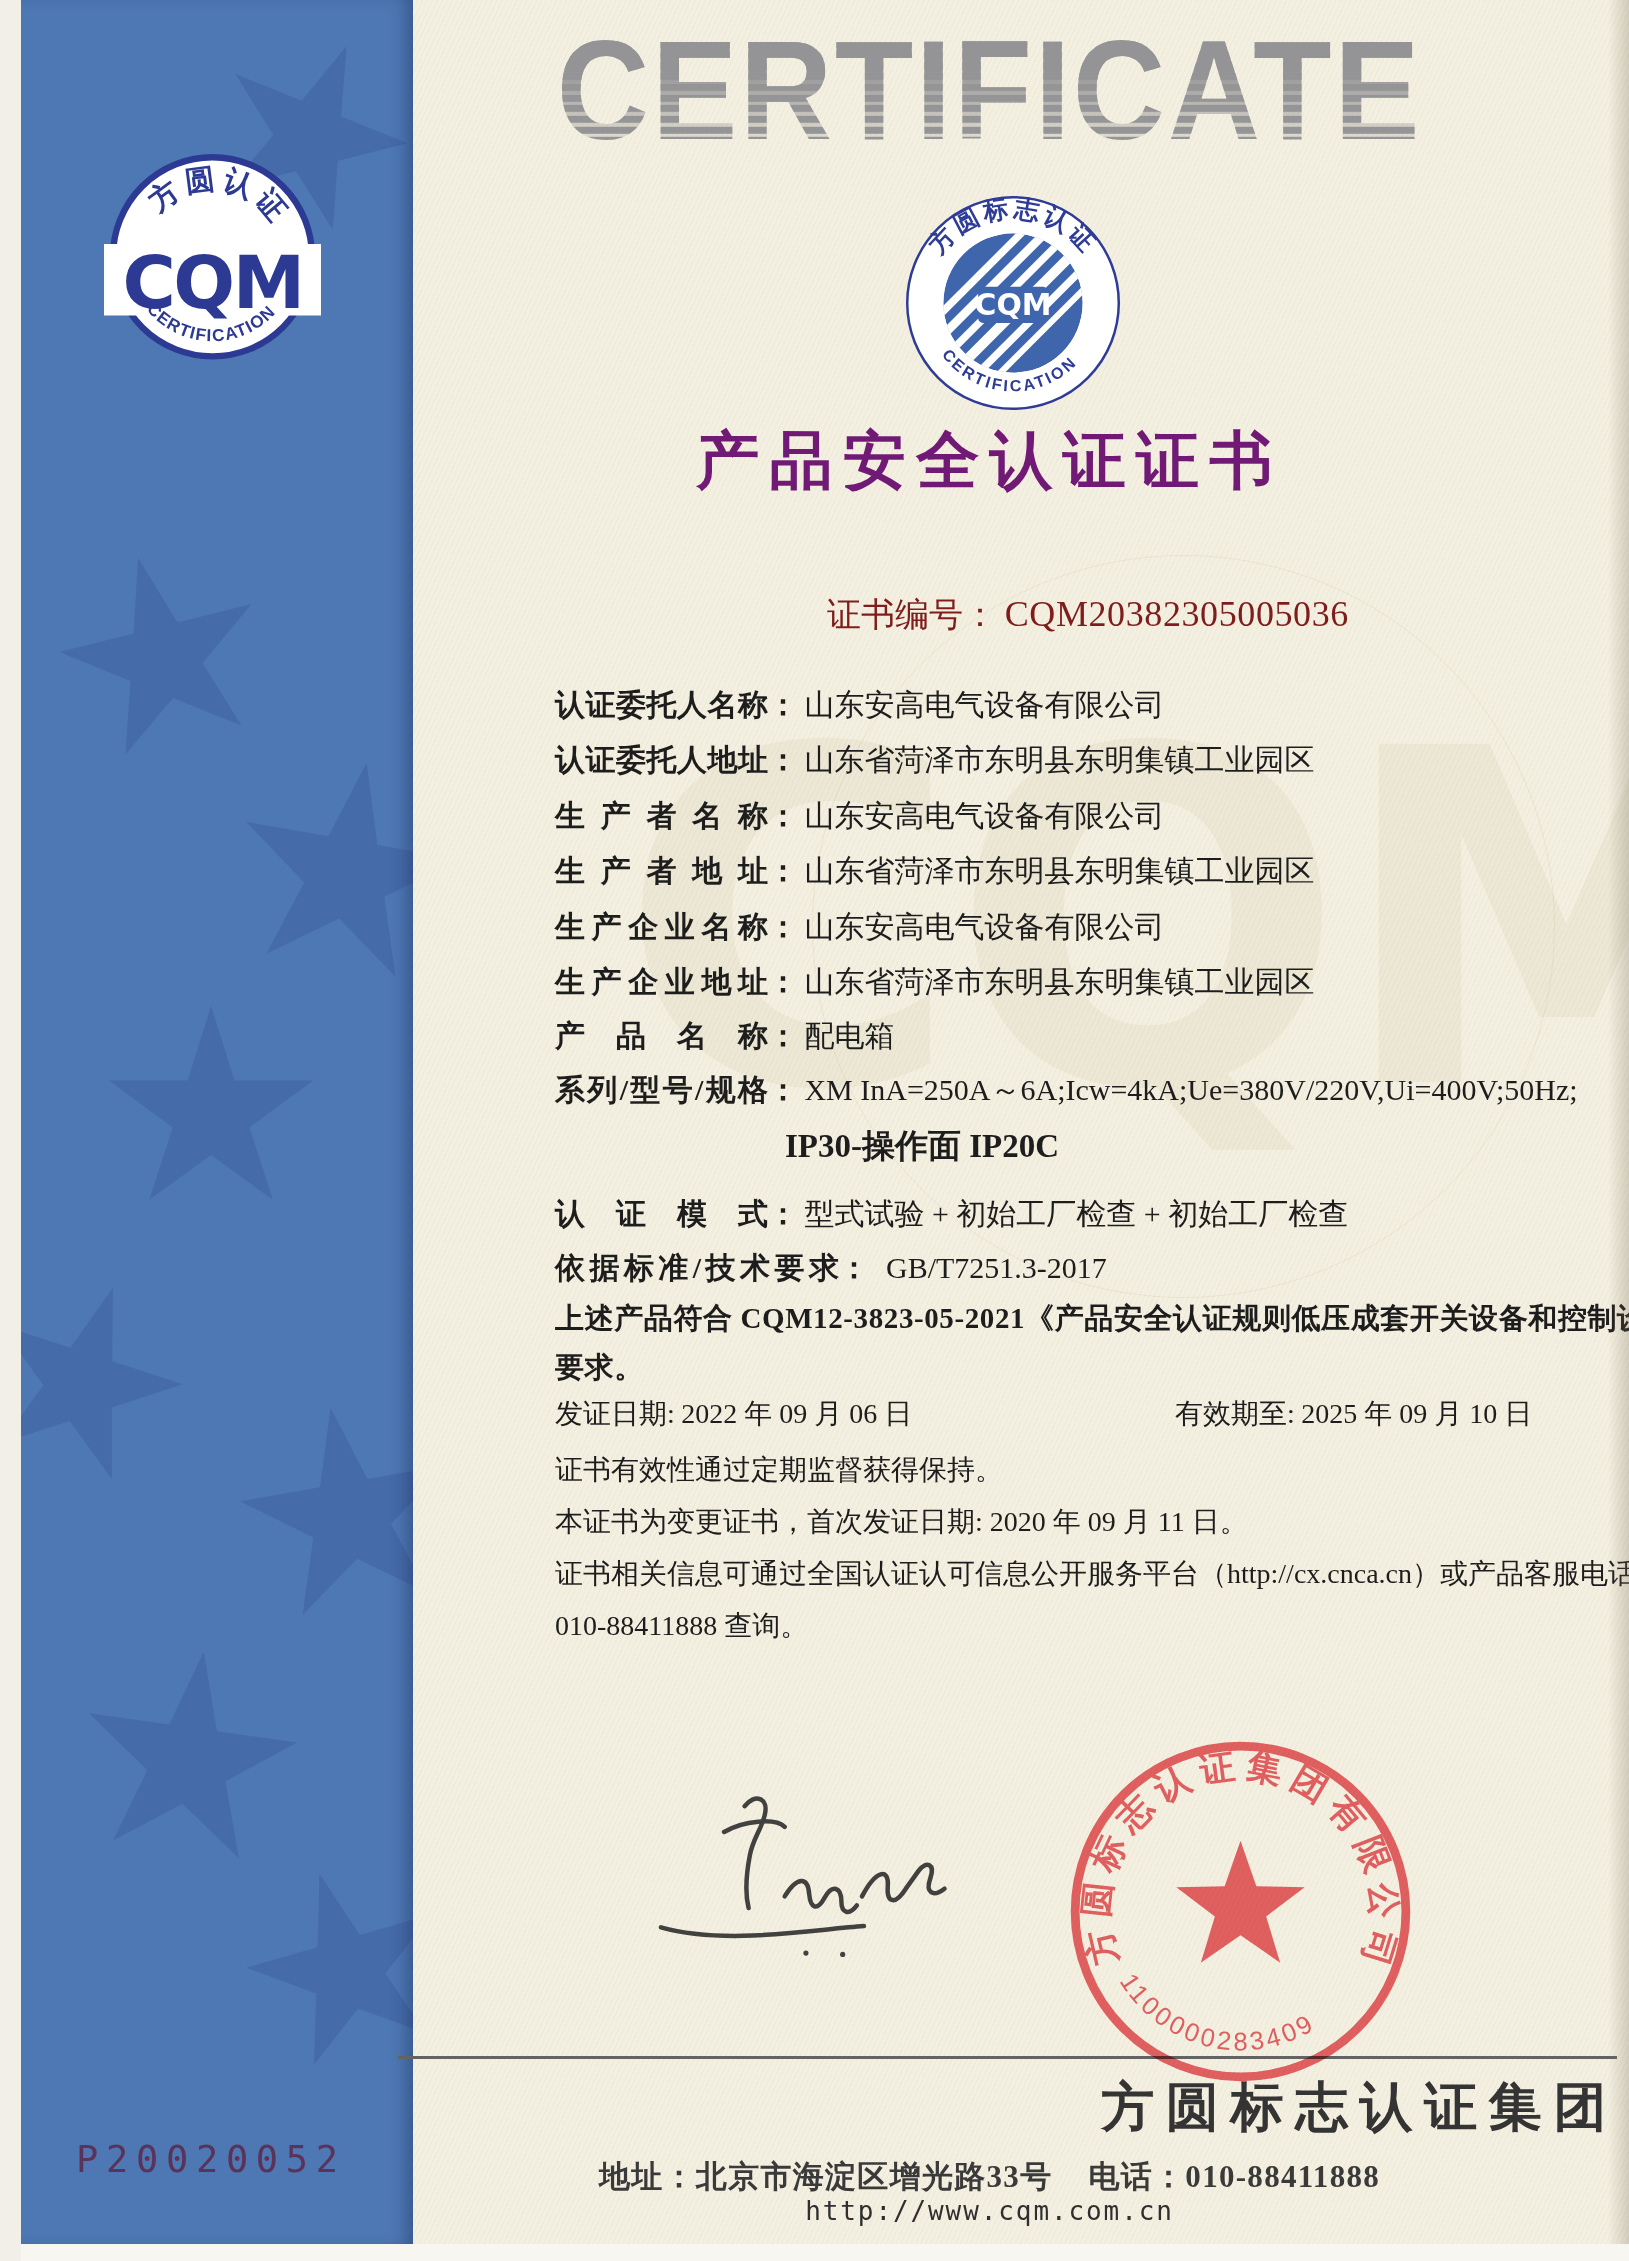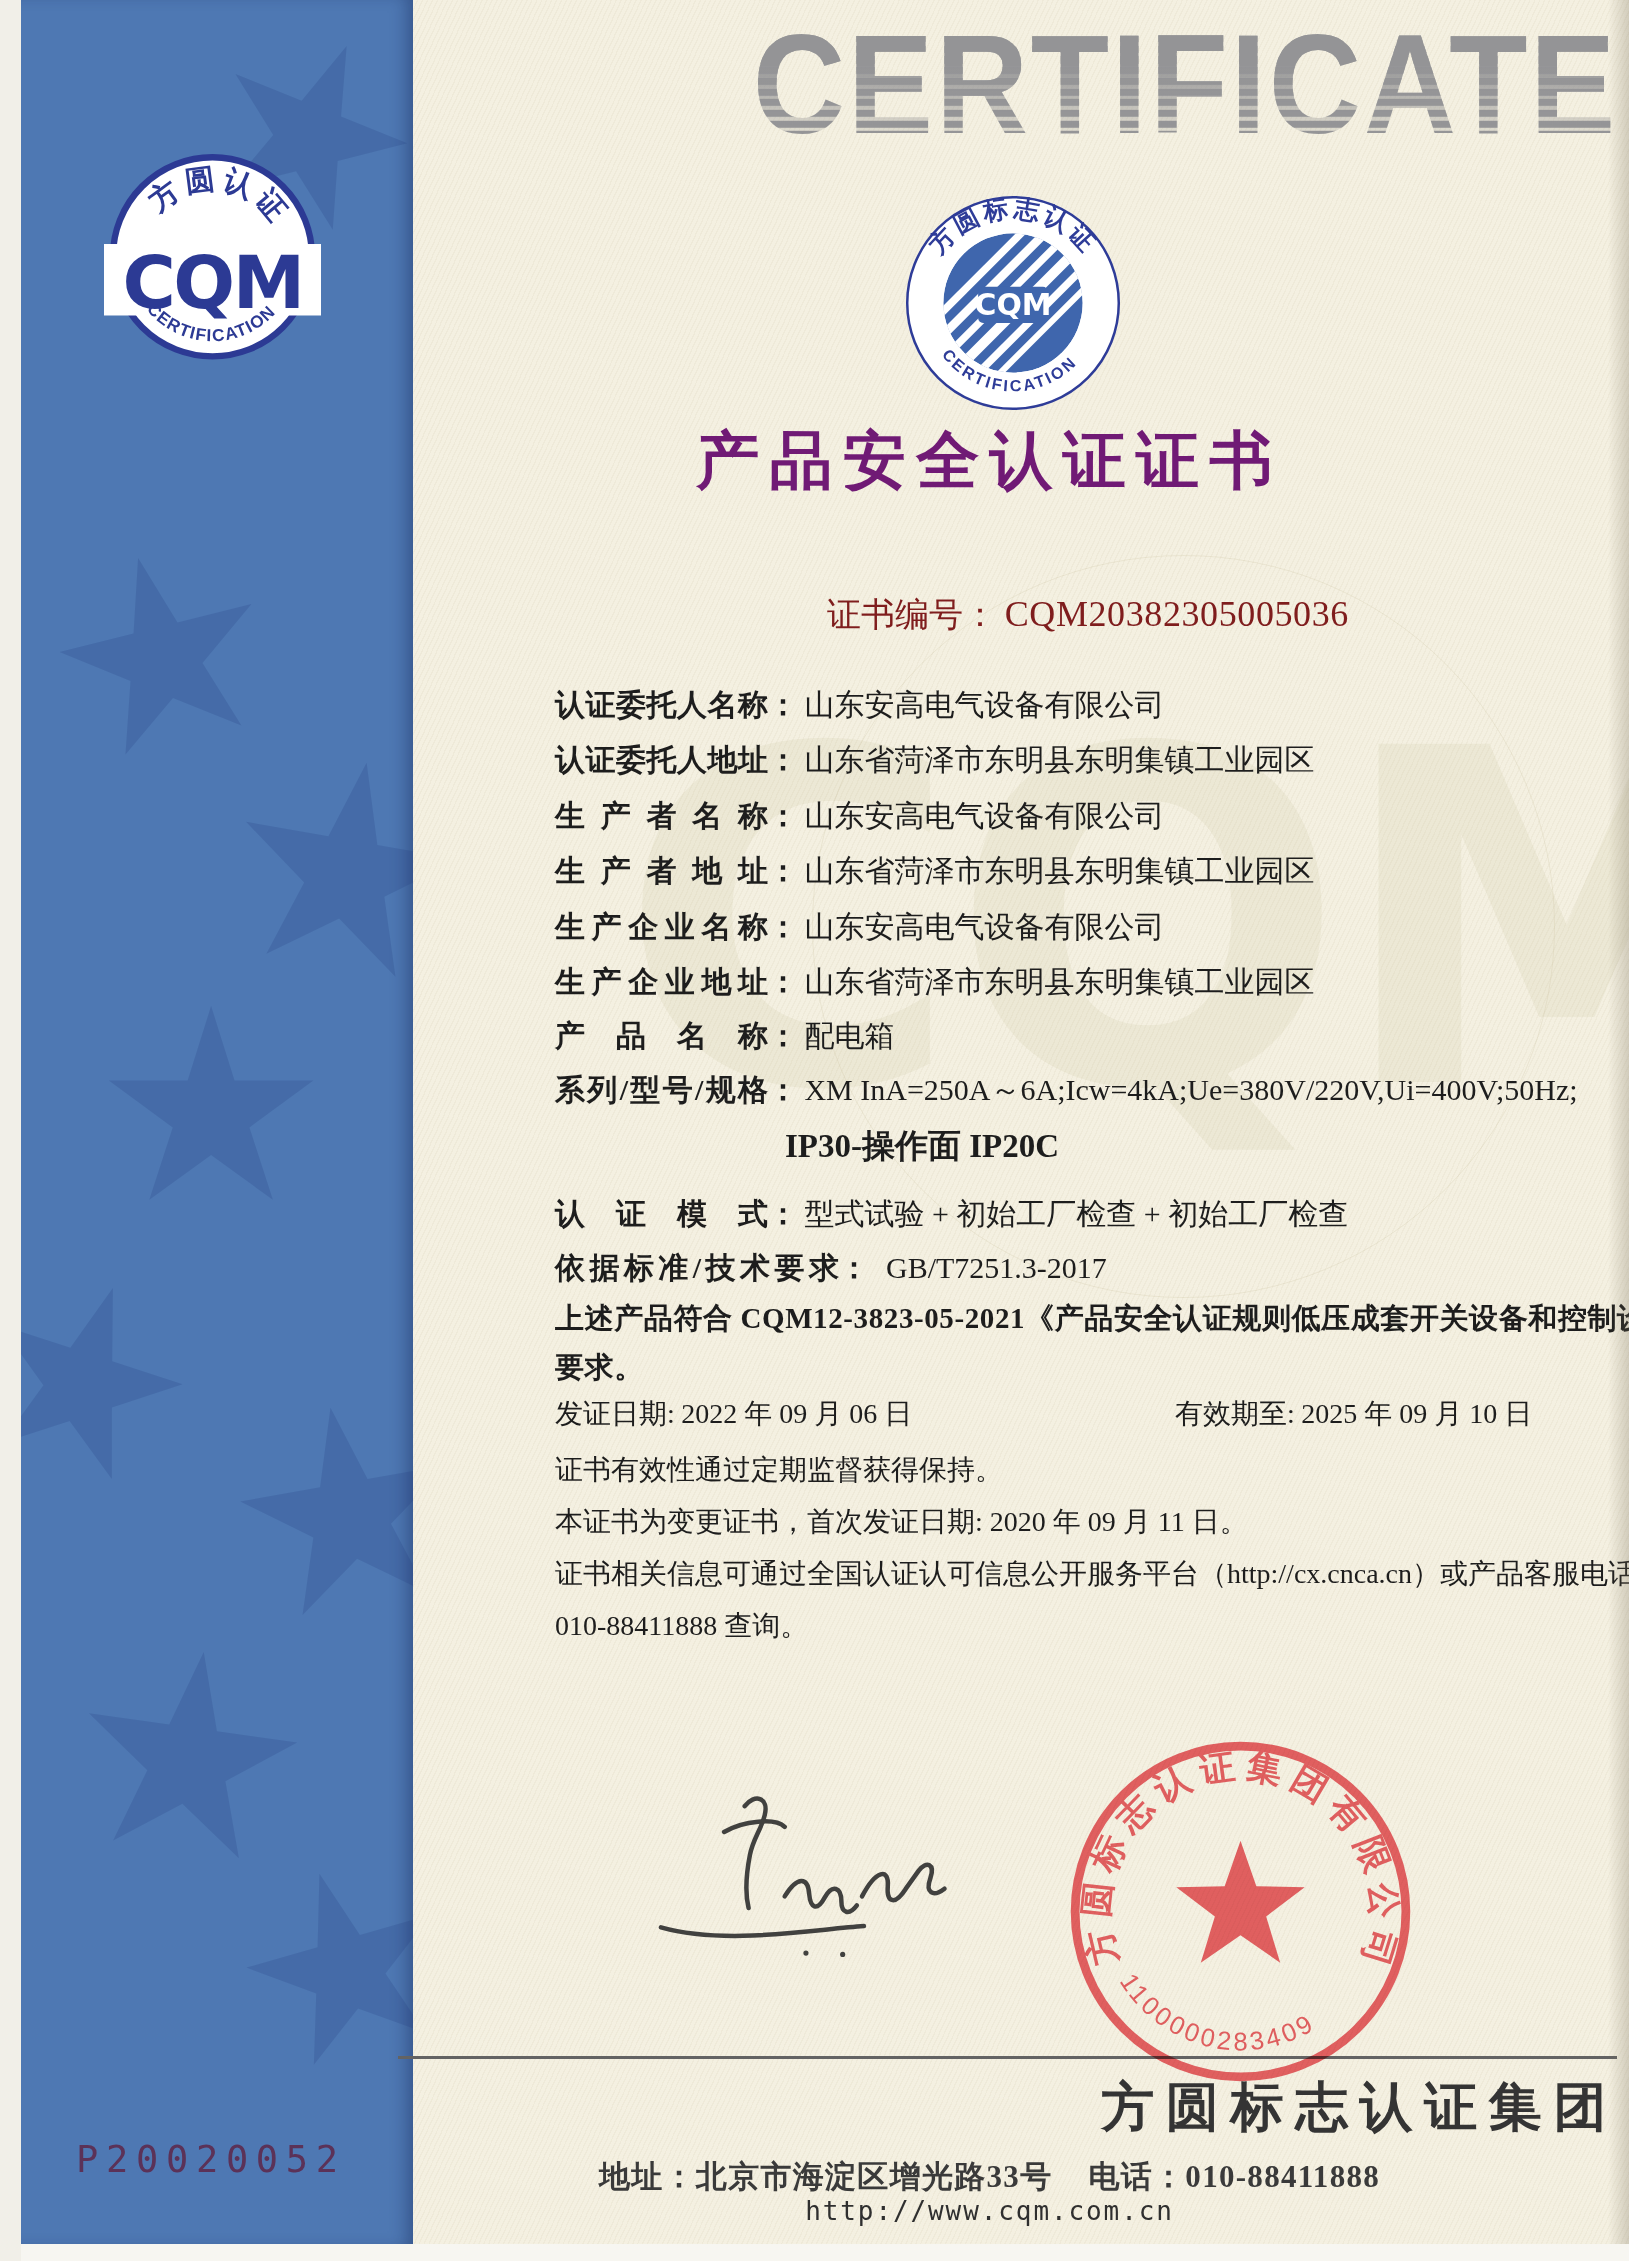--- a/index.html
+++ b/index.html
@@ -42,21 +42,21 @@
     position:absolute;left:619px;top:651px;z-index:1;
     font-family:"DejaVu Sans","Liberation Sans",sans-serif;font-weight:bold;
     font-size:464px;letter-spacing:-9px;color:rgba(196,185,148,.15);
   }
   .wm-circle{
     position:absolute;left:812px;top:555px;width:741px;height:741px;z-index:1;
     border:1.9px solid rgba(196,185,148,.22);border-radius:50%;
   }
 
   
-  .head-wrap{position:absolute;left:361px;top:3px;width:1257px;text-align:right;z-index:3;}
+  .head-wrap{position:absolute;left:361px;top:9px;width:1257px;text-align:center;z-index:3;}
   .head-cert{
     display:inline-block;
     font-family:"Liberation Sans","DejaVu Sans",sans-serif;font-weight:bold;
     font-size:128px;letter-spacing:2.6px;transform:scaleY(1.1);transform-origin:top center;
     background:
       linear-gradient(to bottom, rgba(148,148,150,1) 0%, rgba(148,148,150,1) 38%, rgba(148,148,150,0) 82%),
       repeating-linear-gradient(to bottom, #959597 0 6.4px, rgba(178,176,170,.25) 6.4px 9.7px);
     -webkit-background-clip:text;background-clip:text;color:transparent;
   }
 

